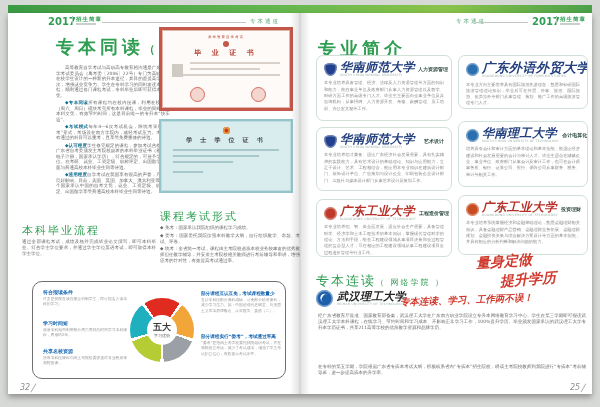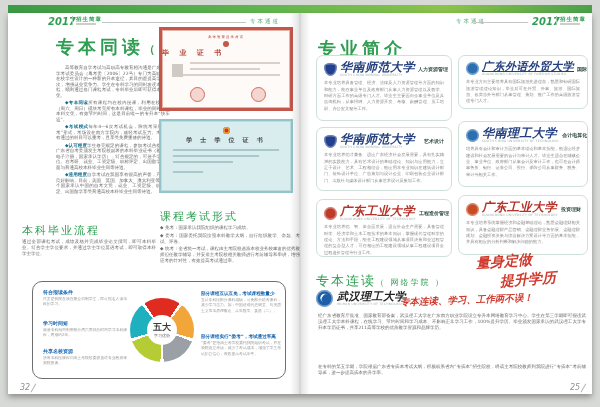--- a/index.html
+++ b/index.html
@@ -5,41 +5,41 @@
   html,body{margin:0;padding:0;width:600px;height:407px;overflow:hidden;
     background:#d7d9d6;font-family:"DejaVu Sans",sans-serif;}
   .abs{position:absolute;}
   .topbar{position:absolute;left:8px;top:5px;width:584px;height:8px;
     background:linear-gradient(90deg,#3c9a44,#62b64f 45%,#8bc34a 75%,#4aa04a);}
   .spread{position:absolute;left:8px;top:13px;width:584px;height:381px;background:#fff;
     box-shadow:0 3px 6px rgba(0,0,0,.35);}
   .gutter{position:absolute;left:50%;top:0;bottom:0;width:20px;transform:translateX(-50%);
     background:linear-gradient(90deg,rgba(0,0,0,0),rgba(0,0,0,.10) 42%,rgba(90,90,90,.28) 50%,rgba(0,0,0,.10) 58%,rgba(0,0,0,0));
     pointer-events:none;z-index:40;}
-  .hdr-year{font-size:10px;font-weight:bold;font-style:italic;color:#2f9e52;}
+  .hdr-year{font-size:10px;font-weight:bold;color:#2f9e52;}
   .hdr-label{border-left:1px solid #9fcdae;padding-left:3px;line-height:1.1;}
   .hdr-label .l1{font-size:5.5px;font-weight:bold;color:#2f9e52;letter-spacing:1px;}
   .hdr-label .l2{width:20px;height:2px;background:#c9cfc9;margin-top:1px;}
   .hdr-line{border-top:1px solid #c3c7c3;height:0;}
   .hdr-chan{font-size:5.5px;color:#57a877;letter-spacing:2px;}
   .h-lg{font-size:18px;font-weight:bold;color:#2f9e52;letter-spacing:4px;white-space:nowrap;}
   .h-lg .sfx{font-size:11px;letter-spacing:2px;font-weight:bold;}
   .h-md{font-size:11px;font-weight:normal;color:#2f9e52;letter-spacing:2px;white-space:nowrap;}
   .h-md .sfx{font-size:8px;margin-top:40px;}
   .bodycol{font-size:4.5px;line-height:5.5px;color:#6a6a6a;text-align:justify;}
   .bodycol p{margin:0 0 2px 0;text-indent:2em;}
   .bodycol b{color:#0e6b8c;}
   .tinytxt{font-size:4.5px;line-height:5.8px;color:#6a6a6a;text-align:justify;}
   .tinytxt p{margin:0 0 2px 0;}
   
   .cert-red{background:#fdfaf7;border:3px solid #c3574a;box-shadow:inset 0 0 0 1px #e4b3aa;
     box-sizing:border-box;}
   .cr-header{font-size:3.5px;color:#b64a3c;text-align:center;margin-top:5px;letter-spacing:1px;}
   .cr-logo{width:6px;height:6px;border-radius:50%;background:#c3574a;margin:2px auto 1px;}
-  .cr-title{font-size:7px;font-weight:bold;color:#b64a3c;text-align:left;letter-spacing:4px;}
+  .cr-title{font-size:7px;font-weight:bold;color:#b64a3c;text-align:center;letter-spacing:4px;}
   .bar{height:2px;background:#d8d0c9;margin:4px 10px 0;}
   .photo{position:absolute;left:10px;top:34px;width:11px;height:13px;background:#cfcac4;}
   .stamp{position:absolute;width:13px;height:13px;border-radius:50%;
     border:1px solid #d86a5c;background:rgba(216,106,92,.25);}
   .cert-blue{background:#d9edef;border:2px solid #93c5cb;box-shadow:inset 0 0 0 1px #bcdce0;
     box-sizing:border-box;}
   .cb-emblem{width:7px;height:7px;border-radius:50%;background:#d0372b;margin:6px auto 2px;
     box-shadow:inset 0 0 0 1.5px #e8a13c;}
   .cb-title{font-size:6px;font-weight:bold;color:#444;text-align:center;letter-spacing:3px;}
   .bar-b{height:2px;background:#a9c8cc;margin:4px 12px 0;}
@@ -195,21 +195,21 @@
         </div>
         <div class="major-label">人力资源管理</div>
       </div>
       <div class="card-desc">本专业培养具备管理、经济、法律及人力资源管理等方面的知识和能力，能在事业单位及政府部门从事人力资源管理以及教学、科研方面工作的高级专门人才。毕业生主要面向企事业单位及其咨询机构，从事招聘、人力资源开发、考核、薪酬管理、员工培训、办公室文秘等工作。</div>
     </div>
 
     <div class="card" style="left:450px;top:42px;width:130px;height:54px;">
       <div class="card-head">
         <div class="logo round c-blue"></div>
         <div class="uni-wrap">
-          <div class="uni-name n-blue" style="font-size:11px;text-decoration:underline;">广东外语外贸大学</div>
+          <div class="uni-name n-blue" style="font-size:13px;">广东外语外贸大学</div>
           <div class="uni-en">GUANGDONG UNIVERSITY OF FOREIGN STUDIES</div>
         </div>
         <div class="major-label">国际旅游管理</div>
       </div>
       <div class="card-desc">本专业方向主要培养具有国际旅游先进理念，熟悉和钻研国际旅游管理理论知识，毕业后可在外贸、外事、旅游、国际旅游、各类涉外等部门从事管理、策划、推广工作的高级旅游管理专门人才。</div>
     </div>
 
     <div class="card" style="left:308px;top:114px;width:136px;height:64px;">
       <div class="card-head">
         <div class="logo shield c-navy"></div>

